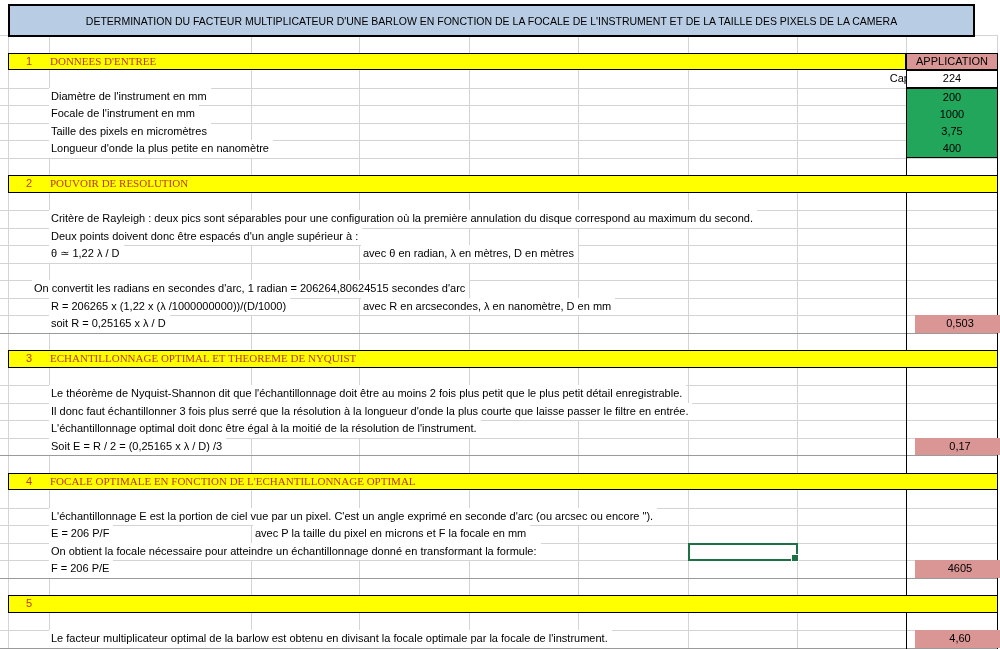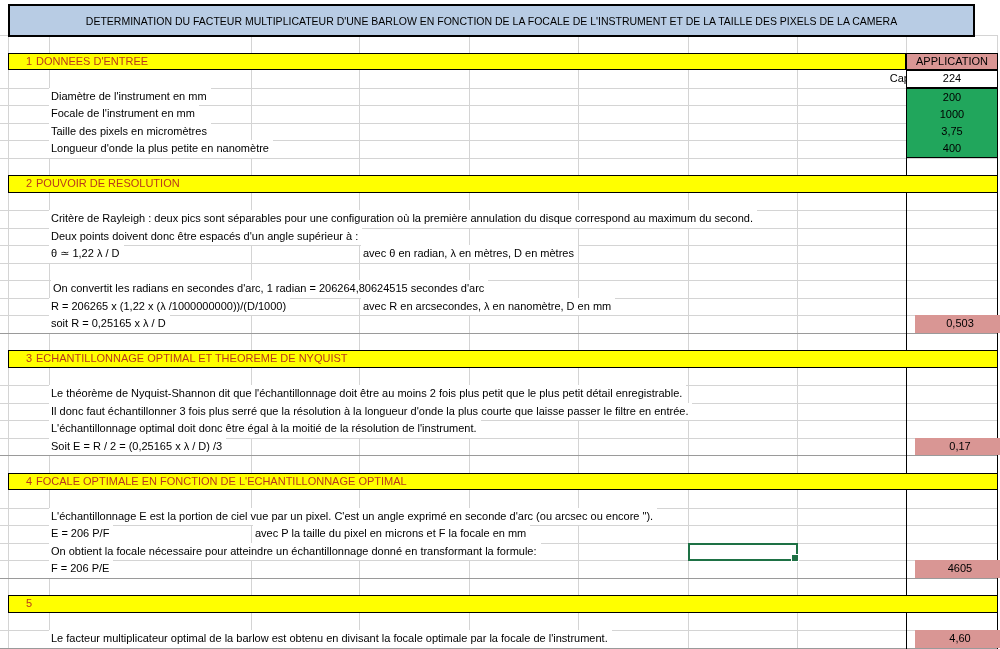--- a/index.html
+++ b/index.html
@@ -8,21 +8,21 @@
     font-family:"Liberation Sans",sans-serif;font-size:11px;color:#000;
   }
   .hl{position:absolute;left:0;height:1px;background:#d4d4d4;z-index:0;}
   .hl.shadow{background:#9a9a9a;}
   .vl{position:absolute;top:35px;width:1px;height:614px;background:#d4d4d4;z-index:0;}
   .t{position:absolute;height:17.5px;line-height:17.5px;background:#fff;white-space:nowrap;
      padding:0 4px 0 2px;z-index:1;}
   .bar{position:absolute;height:17.5px;background:#ffff00;border:1px solid #000;
        box-sizing:border-box;z-index:1;color:#b8391b;}
   .bar .num{position:absolute;left:0;top:0;width:40px;text-align:center;line-height:15.5px;}
-  .bar .lbl{position:absolute;left:27px;top:0;line-height:15.5px;white-space:nowrap;}
+  .bar .lbl{position:absolute;left:41px;top:0;line-height:15.5px;white-space:nowrap;font-family:Liberation Serif, serif;}
   .cellbox{position:absolute;left:906px;width:92px;height:17.5px;border:1px solid #000;
        box-sizing:border-box;text-align:center;line-height:15.5px;z-index:1;}
   .app{background:#d99694;}
   .wcell{background:#fff;}
   .grn{position:absolute;left:906px;top:87.5px;width:92px;height:70px;background:#21a65c;
        border:1px solid #000;box-sizing:border-box;z-index:1;}
   .gv{height:17px;line-height:17px;text-align:center;}
   .colj{position:absolute;left:906px;width:92px;border-left:1px solid #000;
         border-right:1px solid #000;box-sizing:border-box;z-index:1;}
   .res{position:absolute;left:8px;width:90px;height:17.5px;background:#d99694;
@@ -131,21 +131,21 @@
   </div>
   <div class="t" style="left:49px;top:227.5px">
     <span>Deux points doivent donc être espacés d'un angle supérieur à :</span>
   </div>
   <div class="t" style="left:49px;top:245px">
     <span>θ ≃ 1,22 λ / D</span>
   </div>
   <div class="t" style="left:361px;top:245px">
     <span>avec θ en radian, λ en mètres, D en mètres</span>
   </div>
-  <div class="t" style="left:51px;top:280px">
+  <div class="t" style="left:32px;top:280px">
     <span>On convertit les radians en secondes d'arc, 1 radian = 206264,80624515 secondes d'arc</span>
   </div>
   <div class="t" style="left:49px;top:297.5px">
     <span>R = 206265 x (1,22 x  (λ /1000000000))/(D/1000)</span>
   </div>
   <div class="t" style="left:361px;top:297.5px">
     <span>avec R en arcsecondes, λ en nanomètre, D en mm</span>
   </div>
   <div class="t" style="left:49px;top:315px">
     <span>soit R = 0,25165 x λ / D</span>

